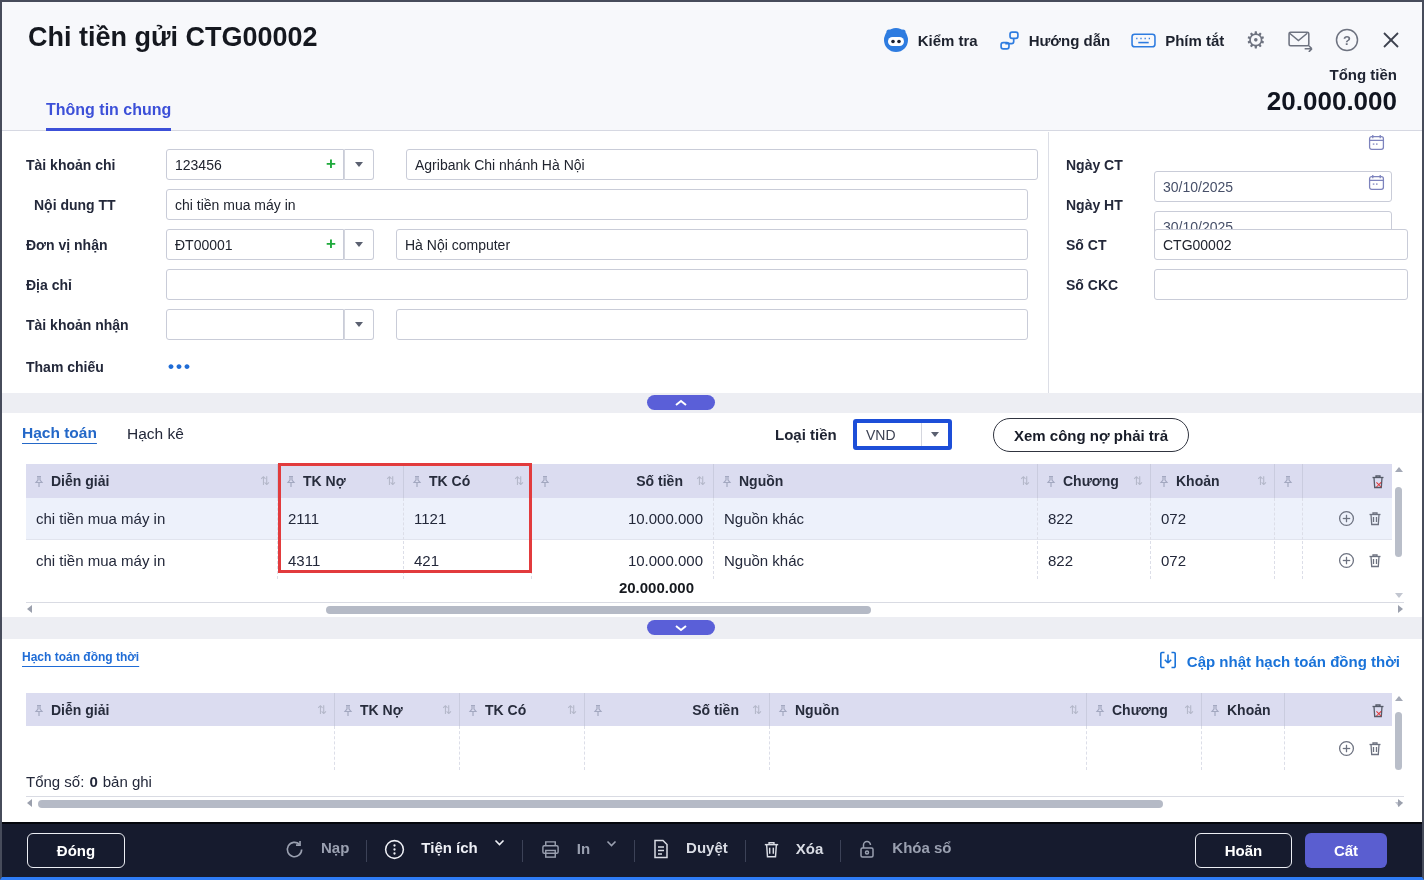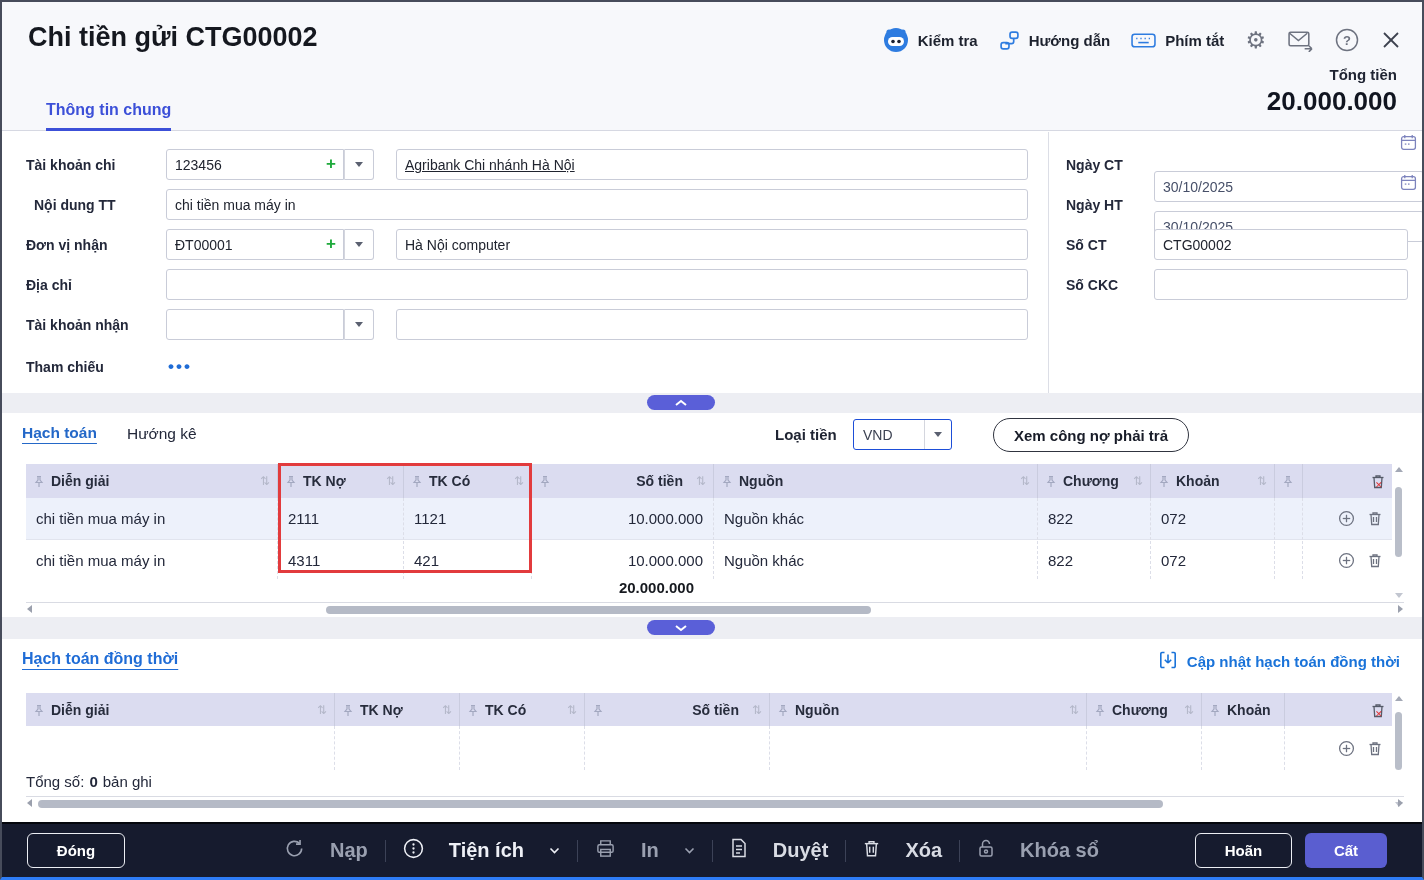--- a/index.html
+++ b/index.html
@@ -29,36 +29,36 @@
           font-size:14px; color:#20242f; padding:0 8px; outline:none; }
   .code-wrap { position:relative; }
   .code-input { width:178px; border-radius:3px 0 0 3px; padding-right:26px; }
   .plus { position:absolute; right:8px; top:5px; font-size:17px; font-weight:700; color:#1faa3c; cursor:pointer; }
   .ddbox { width:30px; height:31px; border:1px solid #c9ccd8; border-left:1px solid #d4d6de; border-radius:0 3px 3px 0;
            background:#fff; display:flex; align-items:center; justify-content:center; cursor:pointer; }
   .caret { width:0; height:0; border-left:4px solid transparent; border-right:4px solid transparent; border-top:5px solid #5a6070; }
   .wide-input { width:632px; }
   .full-input { width:862px; }
   .date-wrap { position:relative; }
-  .date-input { width:270px; color:#475069; padding-right:29px;margin-top:44px; }
+  .date-input { width:238px; color:#475069; padding-right:29px;margin-top:44px; }
   .cal-icon { position:absolute; right:7px; top:7px; }
   .dots { color:#1f6cd6; font-size:17px; font-weight:700; letter-spacing:2px; cursor:pointer; }
 
   
   .band { position:absolute; left:0; right:0; background:#edeef3; }
   .pill { position:absolute; left:645px; width:68px; height:15px; background:#5a5fd8; border-radius:8px;
           display:flex; align-items:center; justify-content:center; cursor:pointer; }
 
   
   .detail-section { position:absolute; left:0; top:411px; right:0; height:204px; background:#fff; }
   .tab-acc { position:absolute; left:20px; top:422px; font-size:15.5px; font-weight:700; color:#2468c8;
              text-decoration:underline; text-underline-offset:5px; cursor:pointer; }
   .tab-stat { position:absolute; left:125px; top:423px; font-size:15.5px; color:#23283a; cursor:pointer; }
   .cur-label { position:absolute; left:773px; top:424px; font-size:15px; font-weight:700; }
-  .cur-select { position:absolute; left:851px; top:417px; width:99px; height:31px; border:1px solid #1d4ed8;
+  .cur-select { position:absolute; left:851px; top:417px; width:99px; height:31px; border:4px solid #1d4ed8;
                 border-radius:3px; display:flex; align-items:center; background:#fff; cursor:pointer; }
   .cur-select .val { flex:1; padding:0 9px; font-size:14px; color:#3c4252; }
   .cur-select .dd { width:27px; height:100%; border-left:1px solid #d4d6de; display:flex; align-items:center; justify-content:center; }
   .pillbtn { position:absolute; top:416px; height:34px; border:1px solid #30343f; border-radius:17px; background:#fff;
              font-family:inherit; font-size:15px; font-weight:700; color:#181c28; display:flex; align-items:center;
              justify-content:center; gap:10px; cursor:pointer; }
 
   
   .grid { position:absolute; left:24px; display:grid; }
   .t1 { grid-template-columns:252px 126px 128px 182px 324px 113px 124px 28px 89px; }
@@ -91,33 +91,33 @@
   .hsb .arr.l { left:1px; border-right:5px solid #9ba0ad; }
   .hsb .arr.r { right:1px; border-left:5px solid #9ba0ad; }
   .vsb { position:absolute; left:1392px; width:10px; }
   .vsb .thumb { position:absolute; left:1px; width:7px; background:#b9bec9; border-radius:4px; cursor:pointer; }
   .vsb .arr { position:absolute; left:1px; width:0; height:0; border-left:4px solid transparent; border-right:4px solid transparent; }
   .vsb .arr.u { top:2px; border-bottom:5px solid #a3a8b5; }
   .vsb .arr.d { bottom:2px; border-top:5px solid #c2c6d0; }
 
   
   .simul-section { position:absolute; left:0; top:637px; right:0; height:185px; background:#fff; }
-  .simul-title { position:absolute; left:20px; top:648px; font-size:16px; font-weight:700; color:#1f6cd6;
+  .simul-title { position:absolute; left:20px; top:648px; font-size:12px; font-weight:700; color:#1f6cd6;
                  text-decoration:underline; text-underline-offset:5px; cursor:pointer; }
   .update-link { position:absolute; right:22px; top:648px; display:flex; align-items:center; gap:9px;
                  font-size:15px; font-weight:700; color:#1a73d9; cursor:pointer;justify-content:center; }
   .count-line { position:absolute; left:24px; top:771px; font-size:15px; display:inline-flex; gap:5px; color:#23283a; }
   .count-line b { font-weight:700; }
 
   
   .footer { position:absolute; left:0; bottom:0; right:0; height:55px; background:#161b2e; border-top:2px solid #05070d; }
   .btn-outline { position:absolute; top:9px; height:35px; background:transparent; border:1px solid #eceef4; border-radius:6px;
                  color:#fff; font-family:inherit; font-size:15px; font-weight:700; cursor:pointer; }
   .footer-center { position:absolute; left:282px; top:0; bottom:0; display:flex; align-items:center; gap:17px; }
-  .fitem { display:flex; align-items:center; gap:25px; font-size:20px; font-weight:700; cursor:pointer; }
+  .fitem { display:flex; align-items:flex-start; gap:16px; font-size:15px; font-weight:700; cursor:pointer; }
   .fitem.dim { color:#9aa0b0; }
   .fitem.lit { color:#eef0f6; }
   .fitem.mid { color:#d9dce4; }
   .fdiv { width:1px; height:22px; background:#3c4257; }
   .btn-save { position:absolute; left:1303px; top:9px; width:82px; height:35px; background:#5a5ed0; border:none; border-radius:6px;
               color:#fff; font-family:inherit; font-size:15px; font-weight:700; cursor:pointer; }
 </style>
 </head>
 <body>
 
@@ -197,21 +197,21 @@
         <span class="flabel">Tài khoản chi</span>
       </div>
     <div class="frow" style="left:164px; top:17px;">
       <span class="code-wrap">
         <input class="ibox code-input" value="123456" style="">
         <span class="plus">+</span>
       </span>
       <span class="ddbox">
           <span class="caret"></span>
         </span>
-      <input class="ibox wide-input" style="margin-left: 22px; text-decoration: underline;" value="Agribank Chi nhánh Hà Nội">
+      <input class="ibox wide-input" style="margin-left: 32px;" value="Agribank Chi nhánh Hà Nội">
     </div>
 
     <div class="frow" style="left:32px; top:57px; width:130px;">
         <span class="flabel">Nội dung TT</span>
       </div>
     <div class="frow" style="left:164px; top:57px;">
       <input class="ibox full-input" value="chi tiền mua máy in" style="">
     </div>
 
     <div class="frow" style="left:24px; top:97px; width:130px;">
@@ -306,21 +306,21 @@
   <div class="band" style="top:391px; height:20px;">
     <div class="pill" style="top:2px;">
       <svg width="14" height="8" viewBox="0 0 14 8" fill="none" stroke="#fff" stroke-width="2">
           <polyline points="2,6 7,2 12,6"></polyline>
         </svg>
     </div>
   </div>
 
   <div class="detail-section"></div>
   <div class="tab-acc">Hạch toán</div>
-  <div class="tab-stat">Hướng kê</div>
+  <div class="tab-stat">Hạch kê</div>
   <div class="cur-label">Loại tiền</div>
   <div class="cur-select">
     <span class="val">VND</span>
     <span class="dd">
         <span class="caret"></span>
       </span>
   </div>
   <button class="pillbtn" style="left:991px; width:196px;">Xem công nợ phải trả</button>
 
   <div class="grid t1" style="top:462px;">

